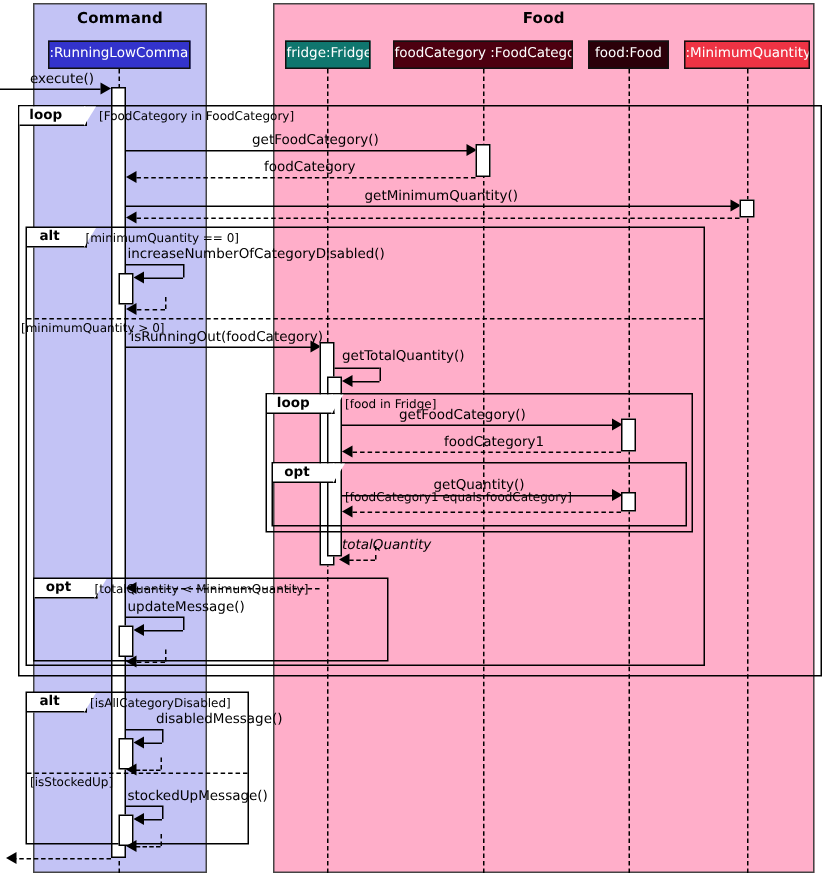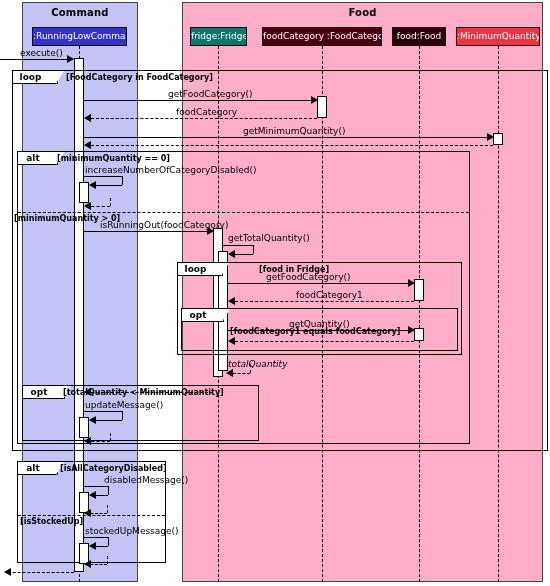--- a/index.html
+++ b/index.html
@@ -89,21 +89,21 @@
     right: -7px;
     top: 0;
     width: 0;
     height: 0;
     border-left: 8px solid #ffffff;
     border-bottom: 13px solid transparent;
   }
   .frag-guard {
     position: absolute;
     font-size: 8px;
-    font-weight: bold;
+    font-weight: normal;
     color: #000000;
     white-space: nowrap;
     text-align: right;
   }
   .frag-divider {
     position: absolute;
     height: 0;
     border-top: 1px dashed #000000;
   }
   
@@ -228,35 +228,35 @@
 
   <div class="msg-vert dashed" style="left:110px; top:198px; height:8px;"></div>
   <div class="msg-line dashed" style="left:86px; top:206px; width:24px;"></div>
   <div class="arrow-head arrow-left" style="left:84px; top:202px;"></div>
 
   <div class="frag-divider" style="left:18px; top:212px; width:451px;"></div>
   <div class="frag-guard" style="left:14px; top:214px;">[minimumQuantity &gt; 0]</div>
 
   <div class="msg-line" style="left:84px; top:231px; width:125px;"></div>
   <div class="arrow-head arrow-right" style="left:207px; top:227px;"></div>
-  <div class="msg-label" style="left:100px; top:220px;">isRunningOut(foodCategory)</div>
+  <div class="msg-label" style="left:87px; top:220px;">isRunningOut(foodCategory)</div>
   <div class="activation" style="left:213px; top:228px; height:149px;"></div>
 
   <div class="msg-line" style="left:223px; top:245px; width:30px;"></div>
   <div class="msg-vert" style="left:253px; top:245px; height:9px;"></div>
   <div class="msg-line" style="left:230px; top:254px; width:23px;"></div>
   <div class="arrow-head arrow-left" style="left:228px; top:250px;"></div>
   <div class="msg-label" style="left:228px; top:233px;">getTotalQuantity()</div>
   <div class="activation" style="left:218px; top:251px; height:120px;"></div>
 
   <div class="fragment" style="left:177px; top:262px; width:285px; height:93px;"></div>
   <div class="frag-tab" style="left:178px; top:263px; width:45px;">
     <span>loop</span>
   </div>
-  <div class="frag-guard" style="left:230px; top:265px;margin-left:29px;">[food in Fridge]</div>
+  <div class="frag-guard" style="left:230px; top:265px;">[food in Fridge]</div>
 
   <div class="msg-line" style="left:228px; top:283px; width:181px;"></div>
   <div class="arrow-head arrow-right" style="left:408px; top:279px;"></div>
   <div class="msg-label" style="left:266px; top:272px;">getFoodCategory()</div>
   <div class="activation" style="left:414px; top:279px; height:22px;"></div>
 
   <div class="msg-line dashed" style="left:230px; top:301px; width:184px;"></div>
   <div class="arrow-head arrow-left" style="left:228px; top:297px;"></div>
   <div class="msg-label" style="left:296px; top:290px;">foodCategory1</div>
 

